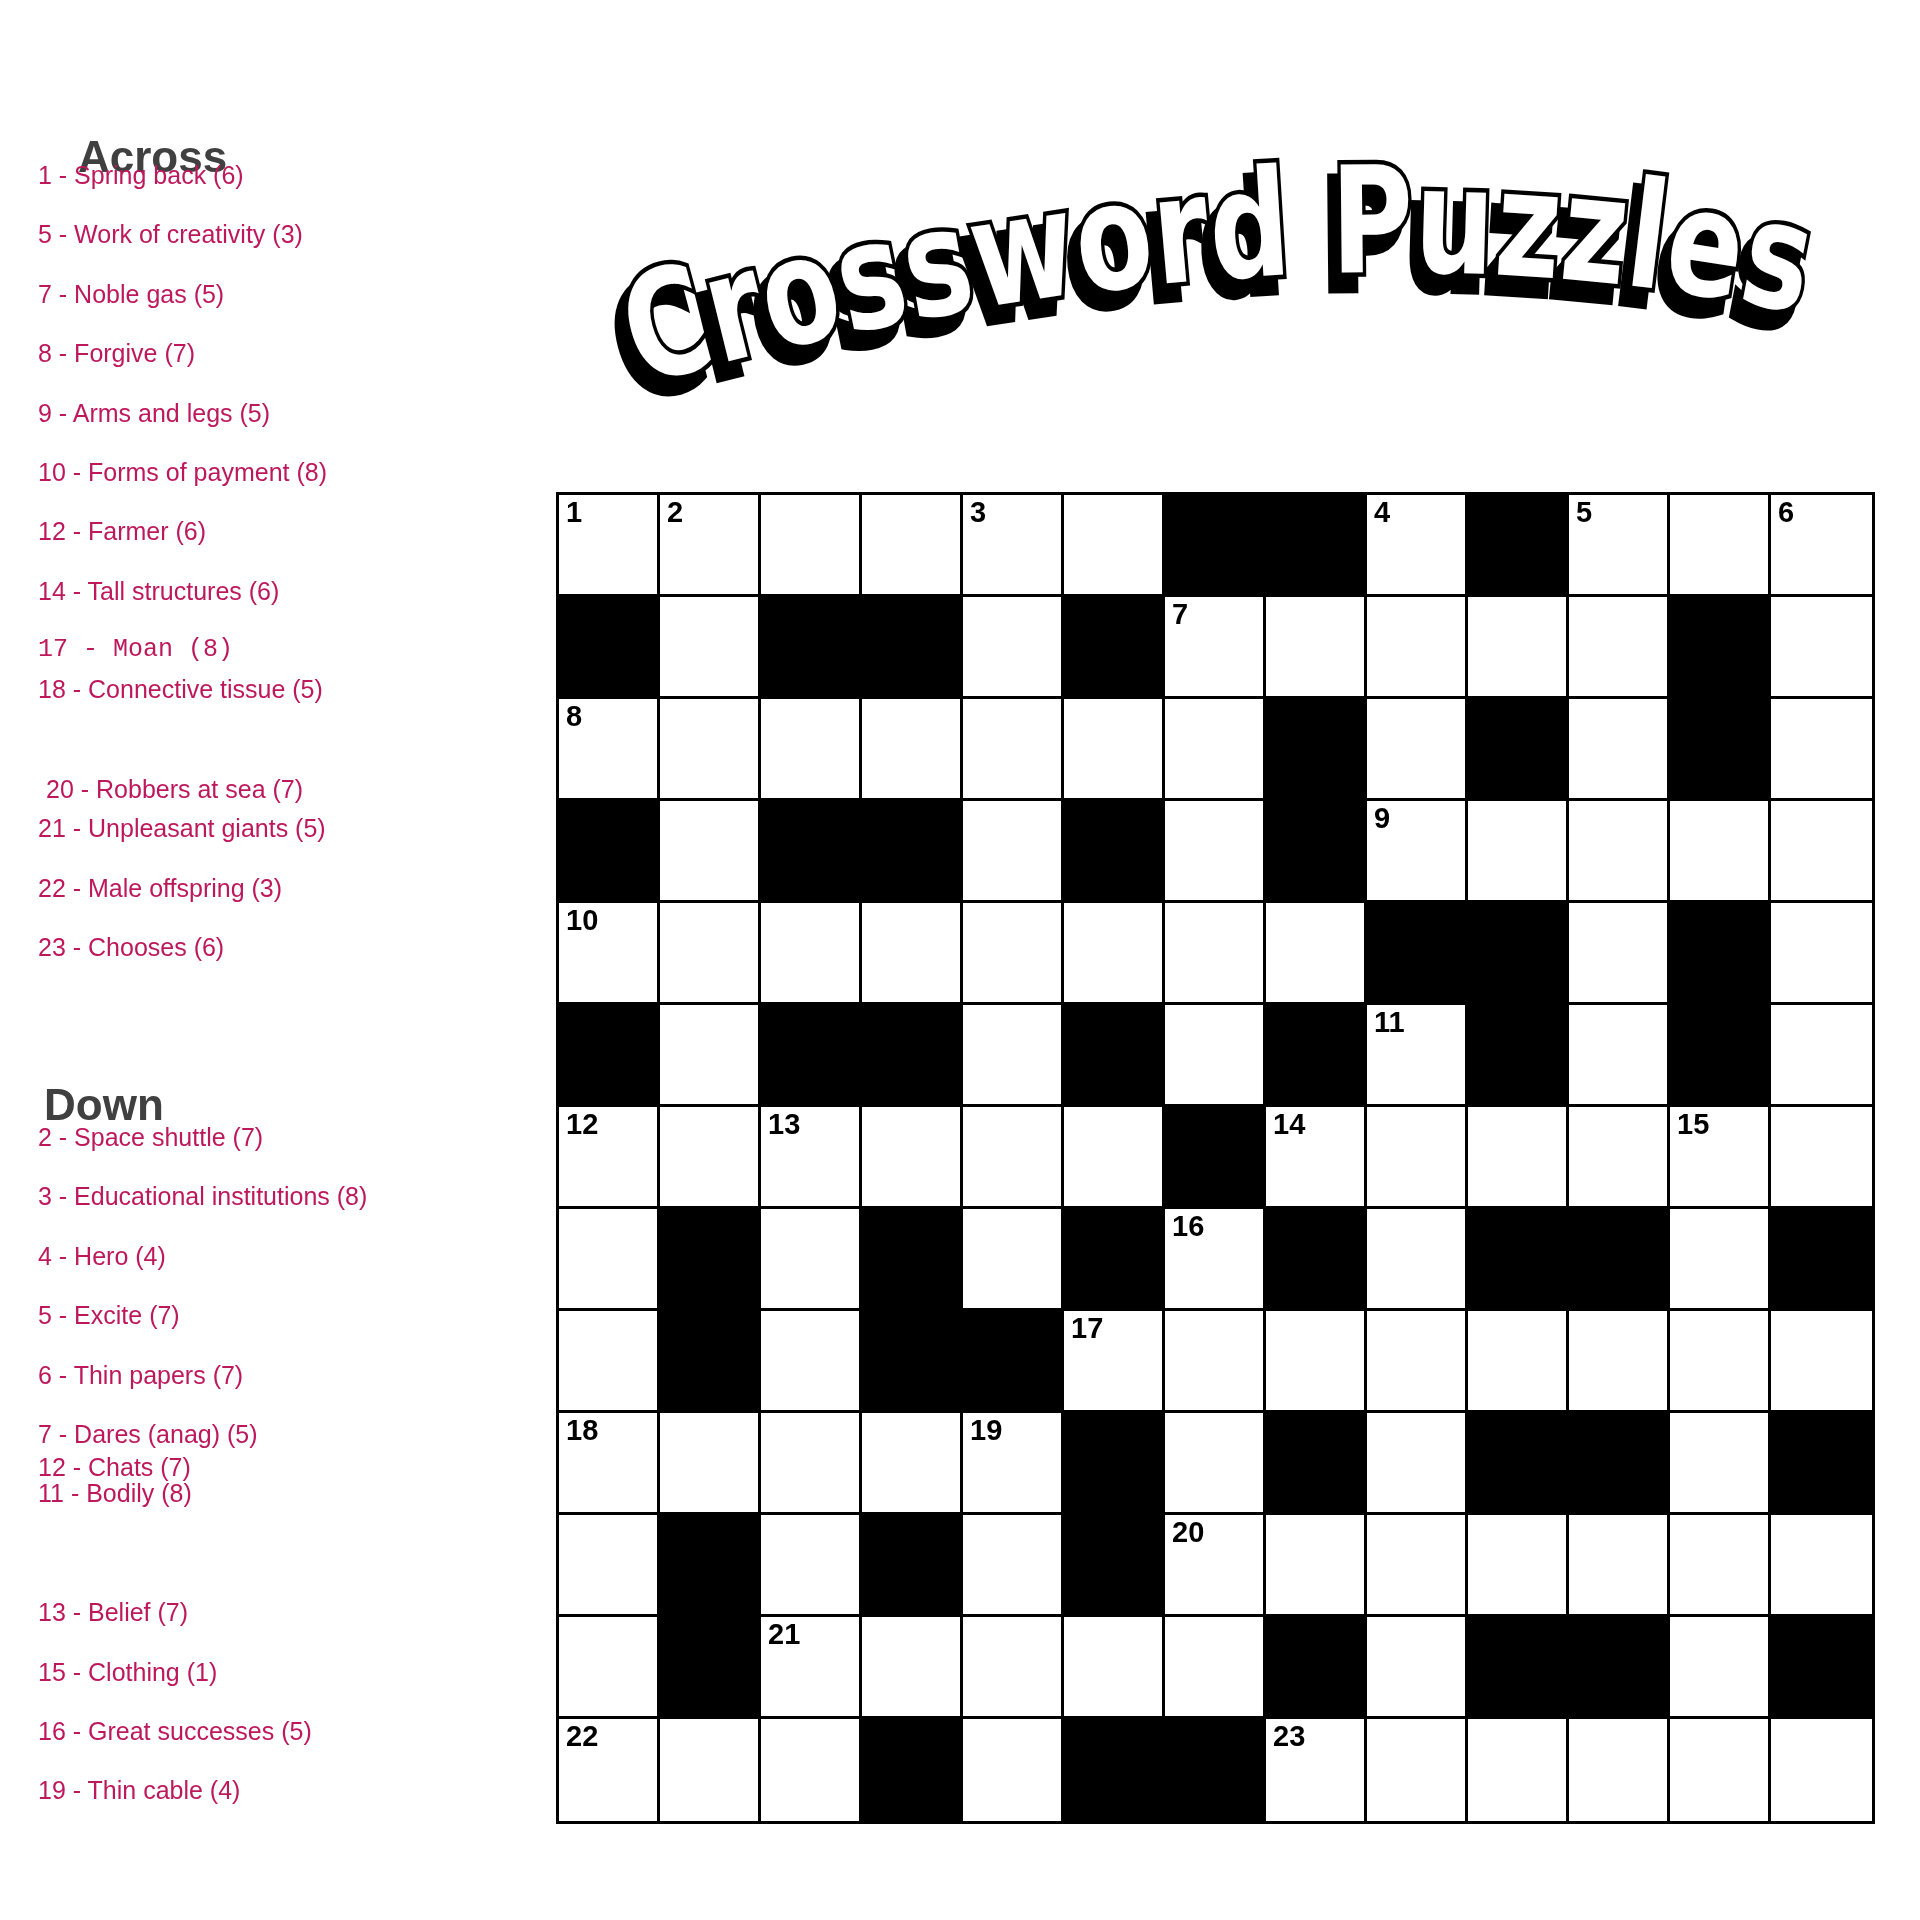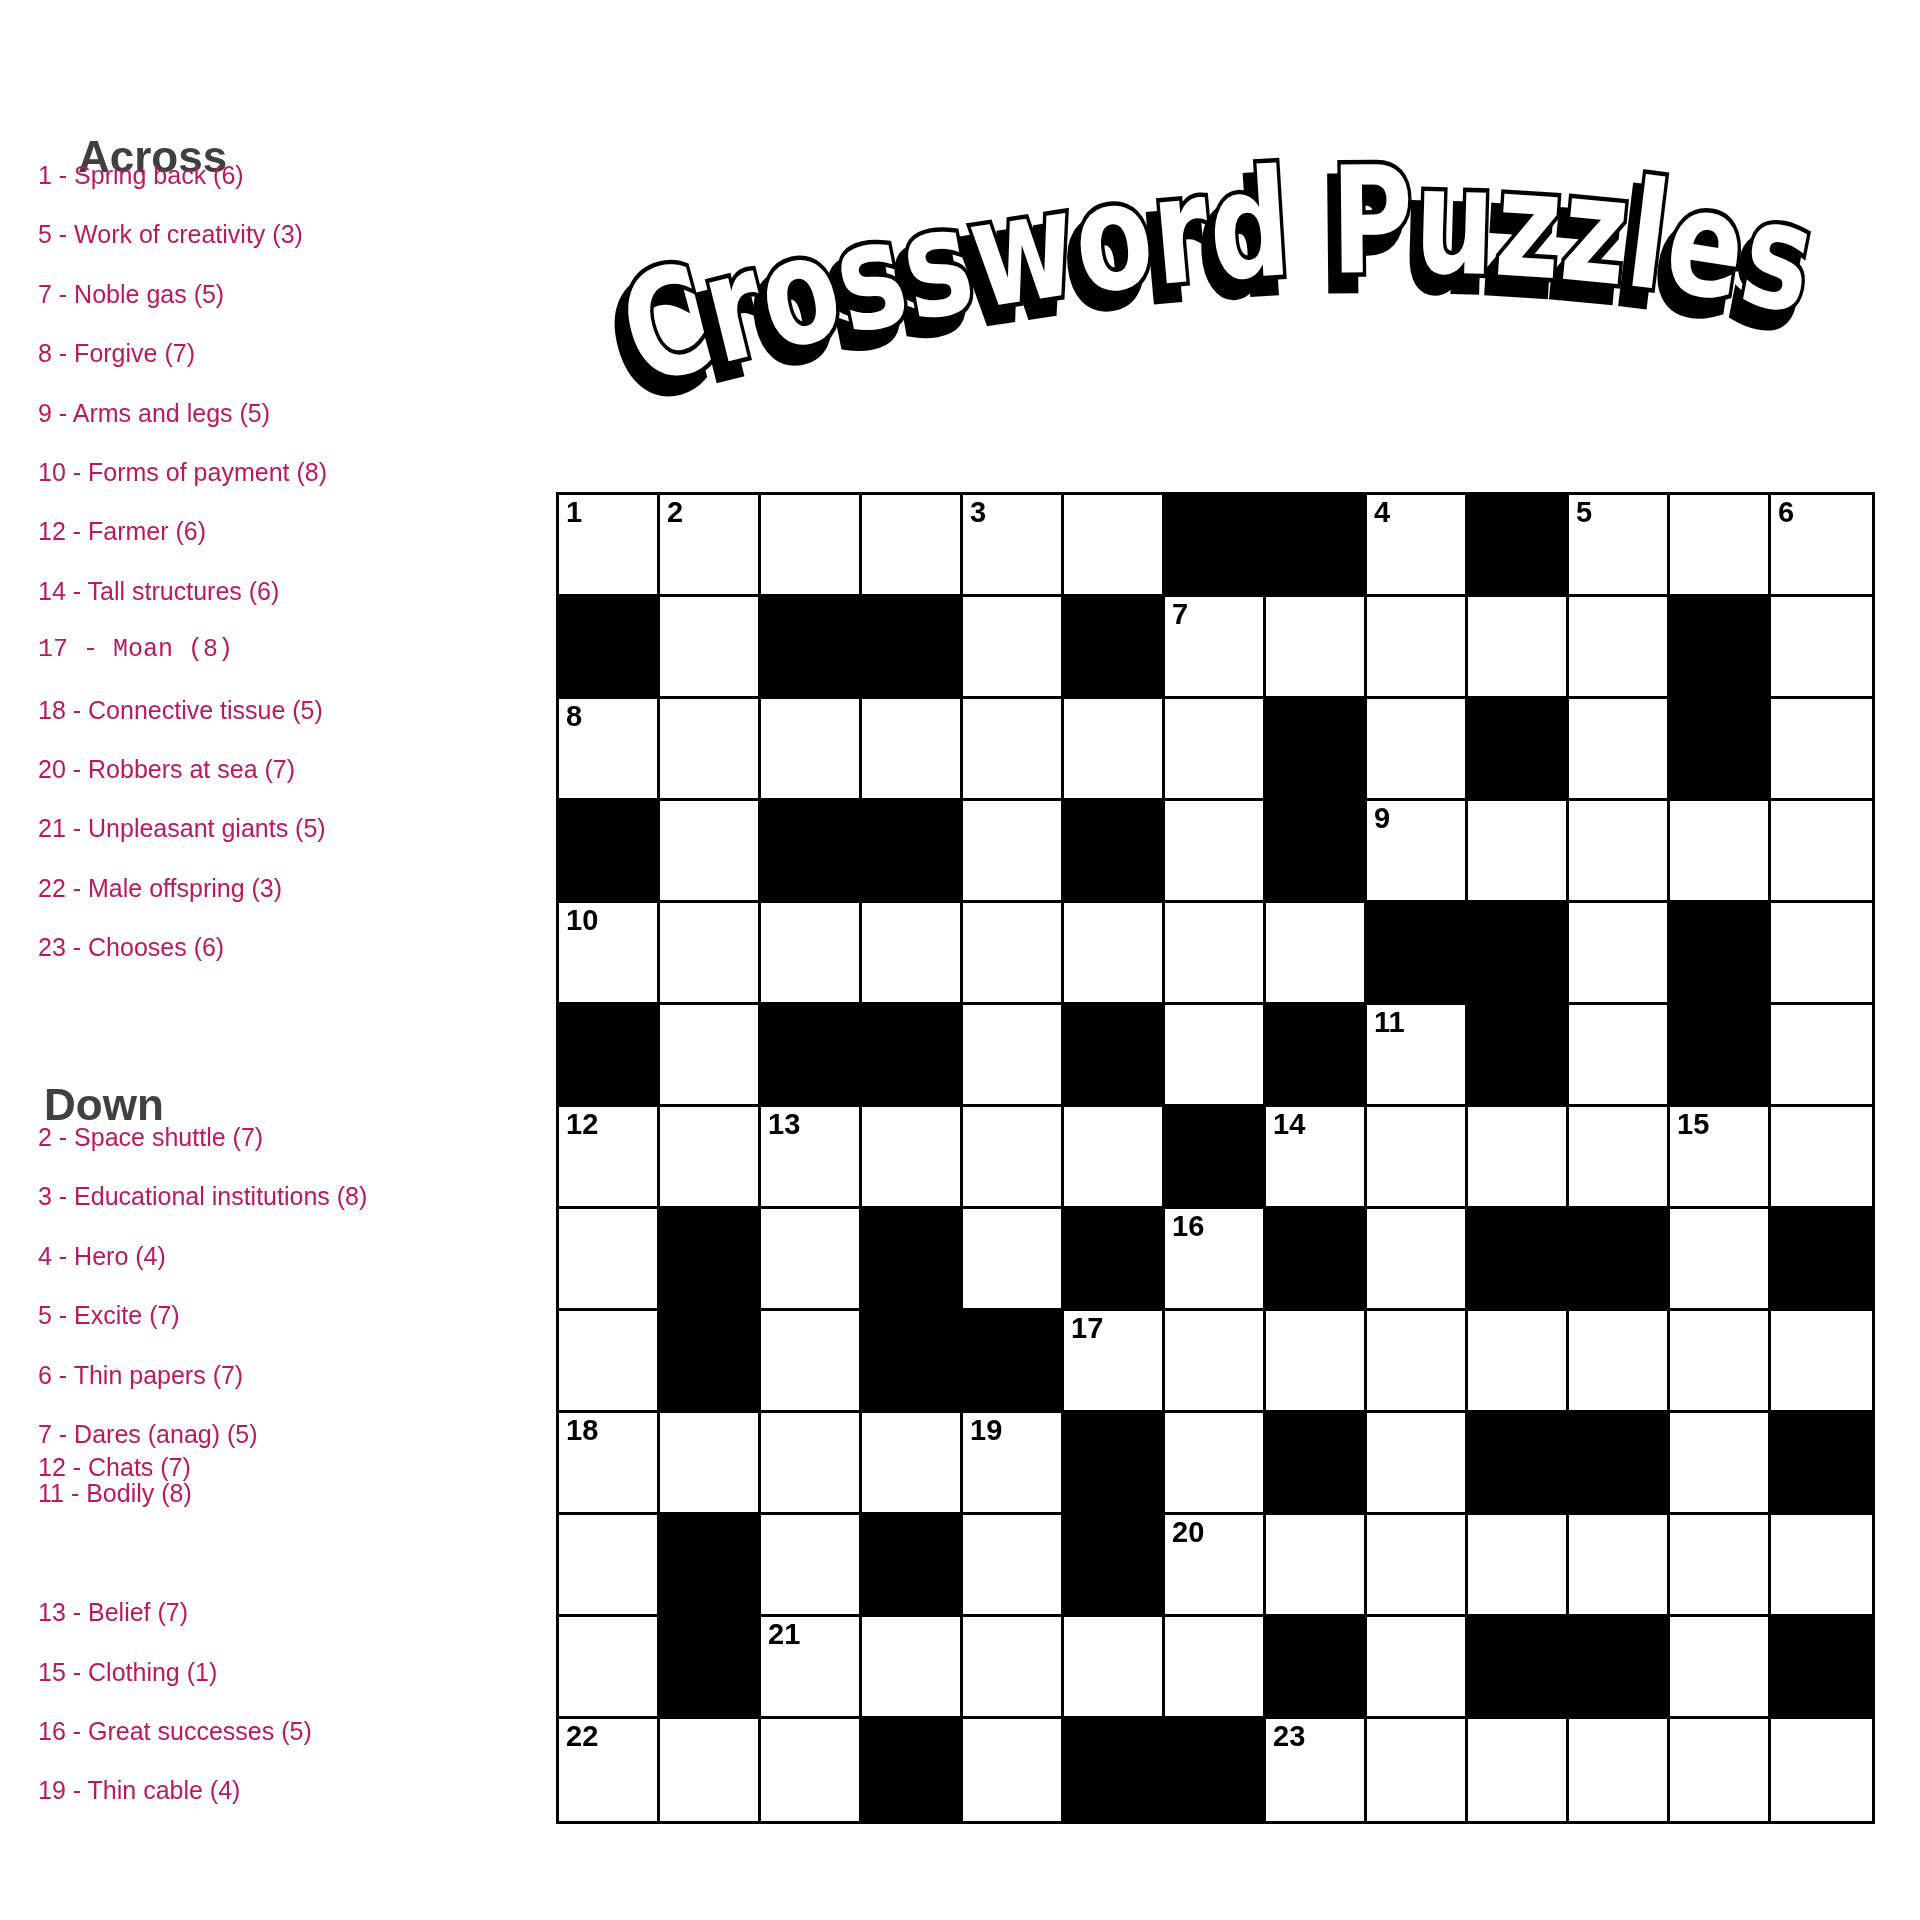--- a/index.html
+++ b/index.html
@@ -102,22 +102,22 @@
   <div id="across-list">
       <div class="clue" style="top: 160px;">1 - Spring back (6)</div>
       <div class="clue" style="top: 219px;">5 - Work of creativity (3)</div>
       <div class="clue" style="top: 279px;">7 - Noble gas (5)</div>
       <div class="clue" style="top: 338px;">8 - Forgive (7)</div>
       <div class="clue" style="top: 398px;">9 - Arms and legs (5)</div>
       <div class="clue" style="top: 457px;">10 - Forms of payment (8)</div>
       <div class="clue" style="top: 516px;">12 - Farmer (6)</div>
       <div class="clue" style="top: 576px;">14 - Tall structures (6)</div>
       <div class="clue" style="top: 635px; font-family: Liberation Mono, monospace;">17 - Moan (8)</div>
-      <div class="clue" style="top: 695px;">18 - Connective tissue (5)</div>
-      <div class="clue" style="top: 754px;">20 - Robbers at sea (7)</div>
+      <div class="clue" style="top: 674px;">18 - Connective tissue (5)</div>
+      <div class="clue" style="top: 774px; margin-left: 8px;">20 - Robbers at sea (7)</div>
       <div class="clue" style="top: 813px;">21 - Unpleasant giants (5)</div>
       <div class="clue" style="top: 873px;">22 - Male offspring (3)</div>
       <div class="clue" style="top: 932px;">23 - Chooses (6)</div>
     </div>
 </section>
 
 <section>
   <h2 class="heading" id="down-heading">Down</h2>
   <div id="down-list">
       <div class="clue" style="top: 1122px;">2 - Space shuttle (7)</div>

